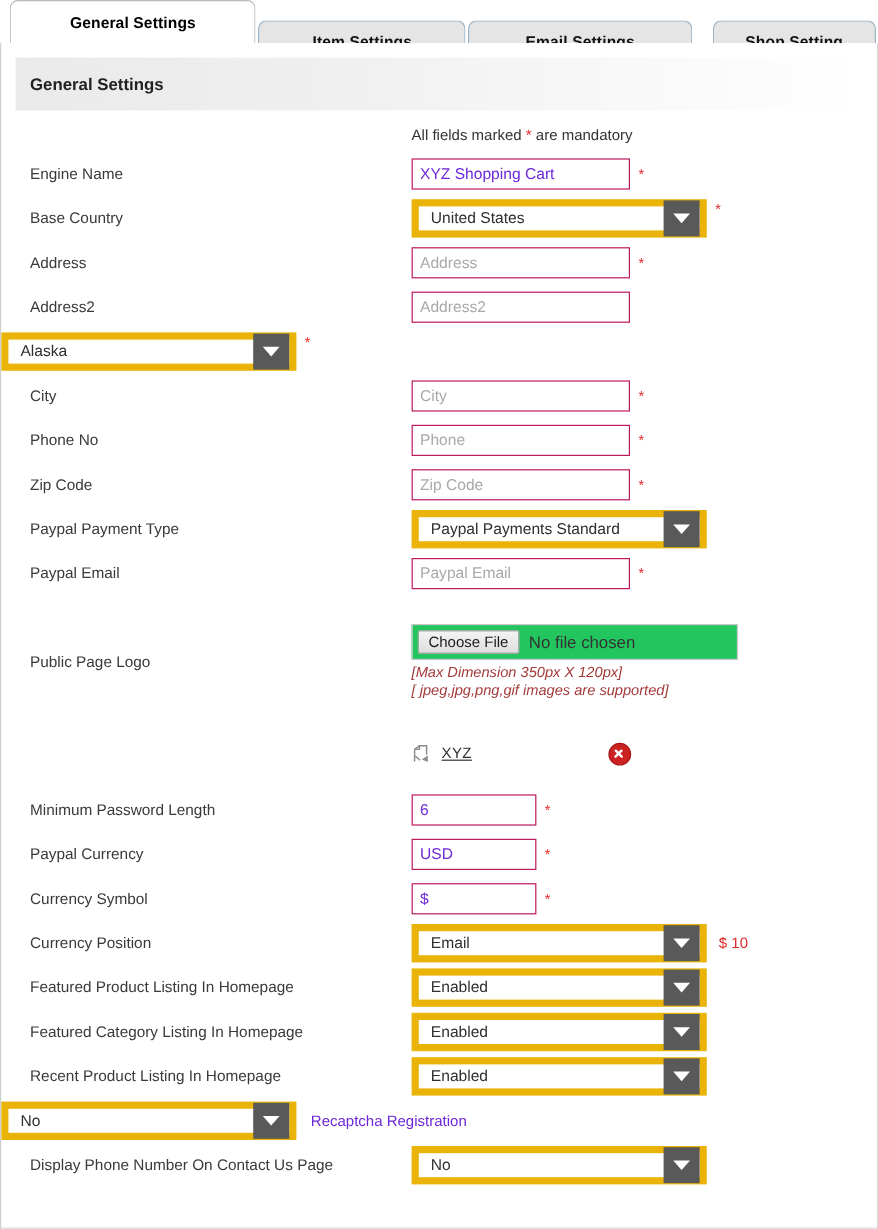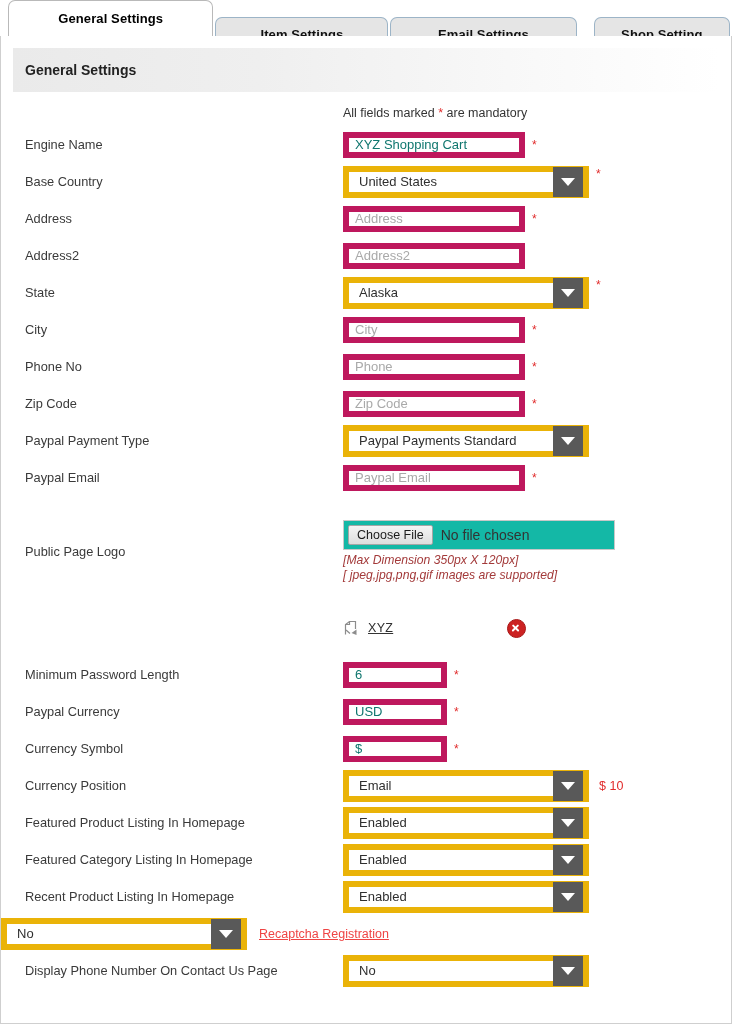--- a/index.html
+++ b/index.html
@@ -107,25 +107,25 @@
   }
   .field {
     display: flex;
     align-items: center;
   }
 
   
   .txt {
     box-sizing: border-box;
     height: 26px;
-    border: 6px solid #be185d;
+    border: 1px solid #be185d;
     background: #ffffff;
     font-family: "Liberation Sans", sans-serif;
     font-size: 13px;
-    color: #0f766e;
+    color: #6d28d9;
     padding: 0 6px;
     outline: none;
   }
   .txt.wide { width: 182px; }
   .txt.narrow { width: 104px; }
   .txt::placeholder { color: #a9a9a9; }
 
   
   .sel {
     position: relative;
@@ -172,38 +172,37 @@
   .req.up { align-self: flex-start; margin-top: 2px; }
 
   .hint-red {
     color: #e12b2b;
     font-size: 12.5px;
     margin-left: 10px;
     white-space: nowrap;
   }
 
   .link {
-    color: #ef4444;
+    color: #6d28d9;
     font-size: 12.5px;
-    text-decoration: underline;
     margin-left: 12px;
     white-space: nowrap;
     cursor: pointer;
   }
 
   
   .row.logo { min-height: 110px; align-items: center; }
   .row.logo .label { align-self: center; }
   .upload-col { display: flex; flex-direction: column; }
   .file-input {
     box-sizing: border-box;
     width: 272px;
     height: 30px;
     border: 1px solid #c8c8c8;
-    background: #14b8a6;
+    background: #22c55e;
     display: flex;
     align-items: center;
     padding: 0 4px;
   }
   .file-btn {
     background: linear-gradient(to bottom, #f4f4f4, #dedede);
     border: 1px solid #a6a6a6;
     border-radius: 2px;
     font-size: 12.5px;
     color: #1b1b1b;
@@ -318,21 +317,20 @@
     </div>
 
     <div class="row">
       <div class="label">Address2</div>
       <div class="field">
         <input class="txt wide" type="text" placeholder="Address2" style="">
       </div>
     </div>
 
     <div class="row">
-      <div class="label">State</div>
       <div class="field">
         <div class="sel w-big">
           <span class="sel-val">Alaska</span>
           <span class="arrow"></span>
         </div>
         <span class="req up">*</span>
       </div>
     </div>
 
     <div class="row">

